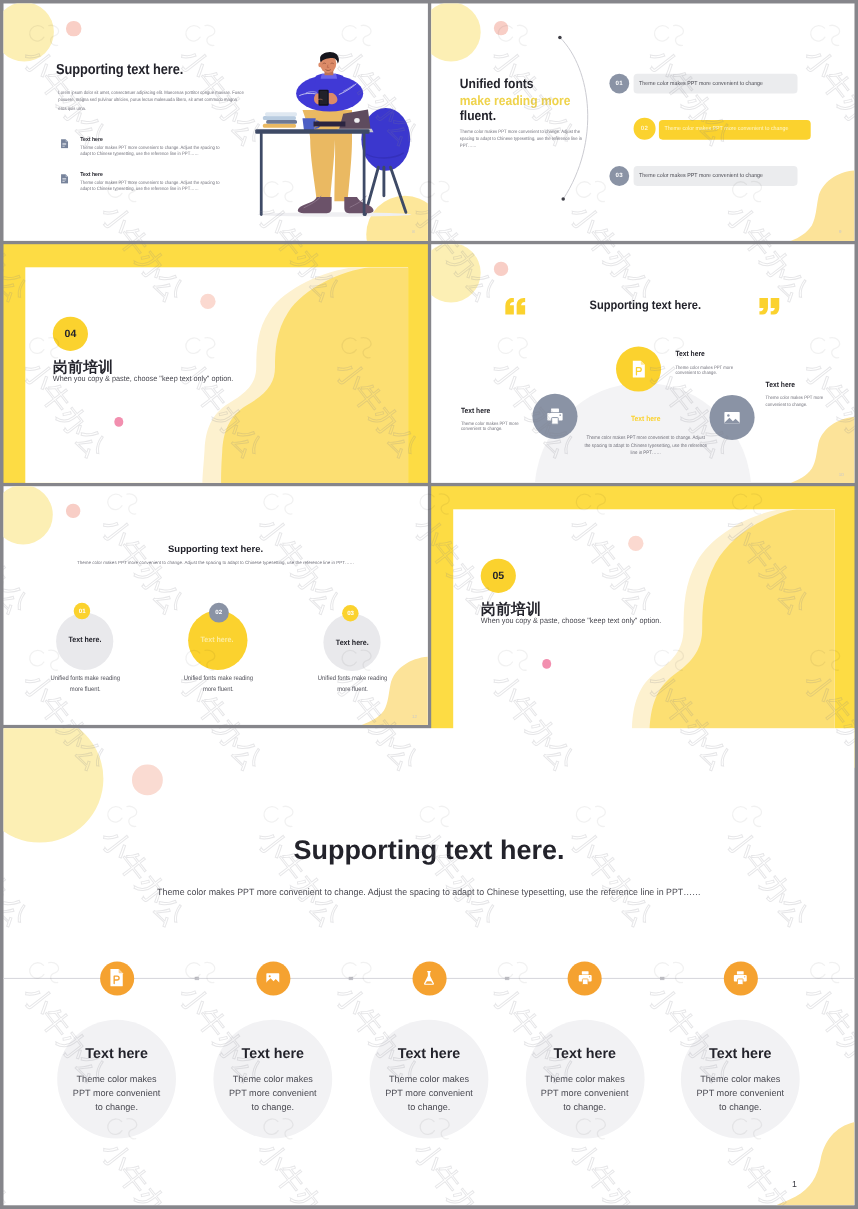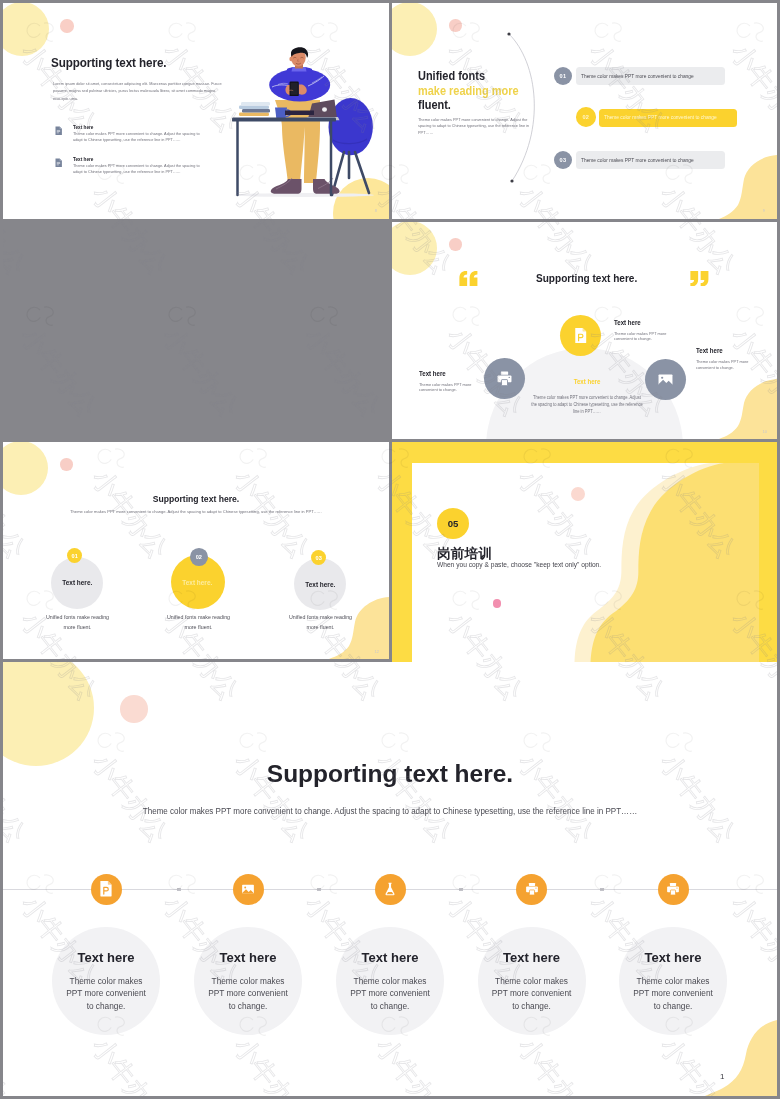--- a/index.html
+++ b/index.html
@@ -232,20 +232,35 @@
     </div>
     <div class="s2-row" style="left:162px;top:147.9px;width:200px;">
       <div class="s2-num">03</div>
       <div class="s2-bar" style="width:149.4px;">
         <span>Theme color makes PPT more convenient to change</span>
       </div>
     </div>
 
     <div class="pg" style="right:12px;bottom:6px;">9</div>
   </div>
+  <div class="slide sec" id="s3">
+    <div class="sec-inner">
+      <svg style="position:absolute;left:0;top:0;width:100%;height:100%;" viewBox="0 0 348 197" preserveAspectRatio="none">
+        <path d="M348 0 L299 0 C272 3 236 19 222 40 C211 56 210 74 210 90
+                 C210 104 204 113 185 124 C169 134 164 148 163 166 C162 181 161 190 161 197 L348 197 Z" fill="#FDF1CF"></path>
+        <path d="M348 0 L313 0 C288 3 253 19 239 41 C228 58 227 75 227 91
+                 C227 105 220 115 201 126 C185 136 180 150 179 168 C178 182 178 191 178 197 L348 197 Z" fill="#FCDF72"></path>
+      </svg>
+      <div class="sec-dot1" style="left:158.5px;top:24.4px;width:14px;height:14px;background:#FBD9D0;"></div>
+      <div class="sec-dot1" style="left:80.8px;top:136.7px;width:8.5px;height:8.5px;background:#F28FAF;"></div>
+      <div class="sec-num">04</div>
+      <div class="sec-title">岗前培训</div>
+      <div class="sec-sub">When you copy &amp; paste, choose "keep text only" option.</div>
+    </div>
+  </div>
   <div class="slide" id="s4">
     <div class="blob-yellow-tl" style="left:-9px;top:-1px;width:54px;height:54px;background:#FCEFB4;"></div>
     <div class="dot-pink" style="left:57px;top:16px;width:12.5px;height:12.5px;background:#F8CEC6;"></div>
     <svg style="position:absolute;right:0;bottom:0;width:60px;height:62px;" viewBox="0 0 60 62">
       <path d="M60 2 C44 3 30 13 27 26 C25 36 25 42 21 49 C16 56 10 59 2 62 L60 62 Z" fill="#FCE399"></path>
     </svg>
 
     <svg style="position:absolute;left:65.5px;top:48.5px;width:21px;height:15.5px;" viewBox="0 0 20 16">
       <path d="M0.6 16 L0.6 7.2 C0.6 2.6 3.2 0 7.4 0 L8.6 0 L8.6 3.6 C6.2 3.6 5 4.6 4.8 6.8 L8.6 6.8 L8.6 16 Z" fill="#FBD22E"></path>
       <path d="M11.2 16 L11.2 7.2 C11.2 2.6 13.8 0 18 0 L19.2 0 L19.2 3.6 C16.8 3.6 15.6 4.6 15.4 6.8 L19.2 6.8 L19.2 16 Z" fill="#FBD22E"></path>

